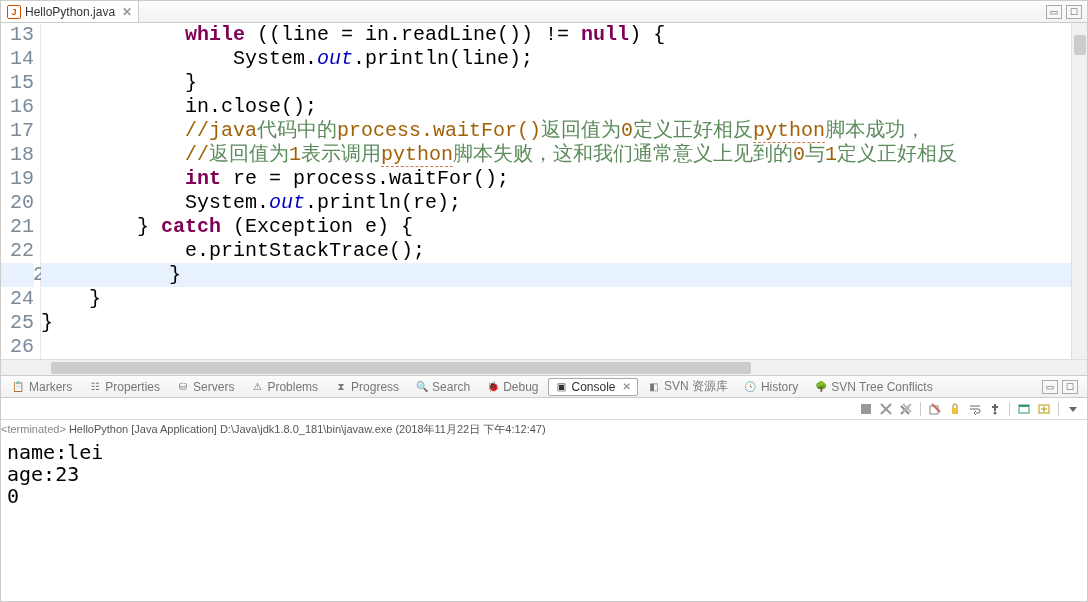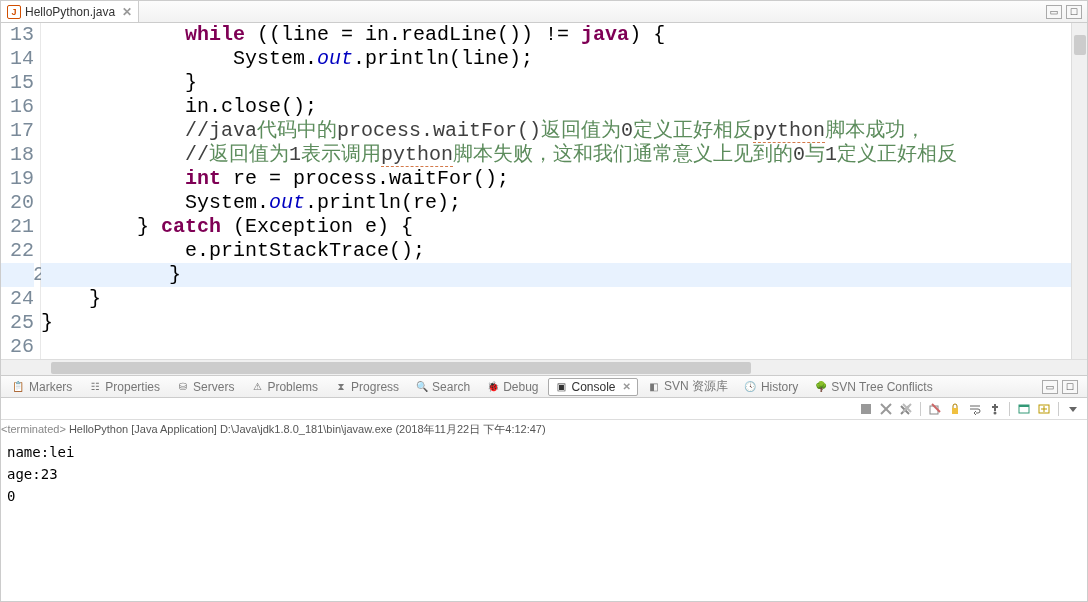--- a/index.html
+++ b/index.html
@@ -13,39 +13,39 @@
 .win-ctrl { margin-left: auto; display: flex; gap: 4px; padding-right: 5px; }
 .win-btn { width: 16px; height: 14px; border: 1px solid #aaa; display:flex; align-items:center; justify-content:center; font-size:9px; color:#555; background:#f8f8f8; }
 .code-body { flex: 1; display: flex; font-family: Consolas, "Courier New", monospace; font-size: 20px; line-height: 24px; overflow: hidden; position:relative; }
 .gutter { width: 40px; background: #fff; border-right: 1px solid #e8e8e8; text-align: right; color: #7a8a99; padding-right: 6px; }
 .gutter div { height: 24px; }
 .code-lines { flex: 1; overflow:hidden; }
 .code-lines div { height: 24px; white-space: pre; }
 .hl-line { background: #e8f2fe; padding-left: 32px; }
 .tok-kw { color: #7f0055; font-weight: bold; }
 .tok-field { color: #0000c0; font-style: italic; }
-.tok-comment { color: #404040; }
+.tok-comment { color: #a16207; }
 .tok-cjk { color: #5c8c5c; }
 .underline { border-bottom: 1px dashed #d47a4a; }
 .hscroll { height: 16px; background: #f0f0f0; border-top: 1px solid #ddd; display:flex; }
 .hscroll .track { flex:1; position:relative; }
 .hscroll .thumb { position:absolute; left:50px; top:2px; height:12px; width:700px; background:#ccc; border-radius:2px; }
 .vscroll { position:absolute; right:0; top:0; width:16px; height:100%; background:#f0f0f0; border-left:1px solid #ddd; }
 .vscroll .vthumb { position:absolute; top:12px; left:2px; width:12px; height:20px; background:#ccc; border-radius:2px; }
 .bottom-pane { flex: 1; display:flex; flex-direction:column; border:1px solid #ccc; border-top:none; }
 .views-bar { height: 22px; background: linear-gradient(#fcfcfc,#f0f0f0); border-bottom: 1px solid #ccc; display:flex; align-items:center; gap:2px; padding: 0 4px; }
 .view-tab { display:inline-flex; align-items:center; gap:3px; padding: 1px 6px; color:#777; border:1px solid transparent; border-radius:2px; }
 .view-tab.active { color:#333; border:1px solid #aaa; background:#fff; }
 .vicon { width:14px; height:14px; display:inline-flex; align-items:center; justify-content:center; font-size:10px; }
 .toolbar { height:22px; border-bottom:1px solid #ddd; display:flex; align-items:center; justify-content:flex-end; gap:4px; padding: 0 6px; }
 .tbtn { width:16px; height:16px; display:inline-flex; align-items:center; justify-content:center; }
 .sep { width:1px; height:14px; background:#ccc; margin:0 2px; }
 .status-line { padding: 2px 0; color:#555; font-size:11px; }
 .status-line .term { color:#888; }
-.console-out { flex:1; font-family: Consolas, monospace; font-size:14px; line-height:22px; padding: 2px 6px; color:#000; }
+.console-out { flex:1; font-family: Consolas, monospace; font-size:20px; line-height:22px; padding: 2px 6px; color:#000; }
 </style>
 </head>
 <body>
 
 <div class="editor-pane">
   <div class="tab-bar">
     <div class="tab">
       <span class="j-icon">J</span>
       <span class="tab-label">HelloPython.java</span>
       <span class="close-x">✕</span>
@@ -66,21 +66,21 @@
       <div>19</div>
       <div>20</div>
       <div>21</div>
       <div>22</div>
       <div class="hl-line">23</div>
       <div>24</div>
       <div>25</div>
       <div>26</div>
     </div>
     <div class="code-lines">
-      <div><span>            </span><span class="tok-kw">while</span><span> ((line = in.readLine()) != </span><span class="tok-kw">java</span><span>) {</span></div>
+      <div><span>            </span><span class="tok-kw">while</span><span> ((line = in.readLine()) != </span><span class="tok-kw">null</span><span>) {</span></div>
       <div><span>                System.</span><span class="tok-field">out</span><span>.println(line);</span></div>
       <div><span>            }</span></div>
       <div><span>            in.close();</span></div>
       <div><span>            </span><span class="tok-comment">//java</span><span class="tok-comment tok-cjk">代码中的</span><span class="tok-comment">process.waitFor()</span><span class="tok-comment tok-cjk">返回值为</span><span class="tok-comment">0</span><span class="tok-comment tok-cjk">定义正好相反</span><span class="tok-comment underline">python</span><span class="tok-comment tok-cjk">脚本成功，</span></div>
       <div><span>            </span><span class="tok-comment">//</span><span class="tok-comment tok-cjk">返回值为</span><span class="tok-comment">1</span><span class="tok-comment tok-cjk">表示调用</span><span class="tok-comment underline">python</span><span class="tok-comment tok-cjk">脚本失败，这和我们通常意义上见到的</span><span class="tok-comment">0</span><span class="tok-comment tok-cjk">与</span><span class="tok-comment">1</span><span class="tok-comment tok-cjk">定义正好相反</span></div>
       <div><span>            </span><span class="tok-kw">int</span><span> re = process.waitFor();</span></div>
       <div><span>            System.</span><span class="tok-field">out</span><span>.println(re);</span></div>
       <div><span>        } </span><span class="tok-kw">catch</span><span> (Exception e) {</span></div>
       <div><span>            e.printStackTrace();</span></div>
       <div class="hl-line"><span>        }</span></div>

